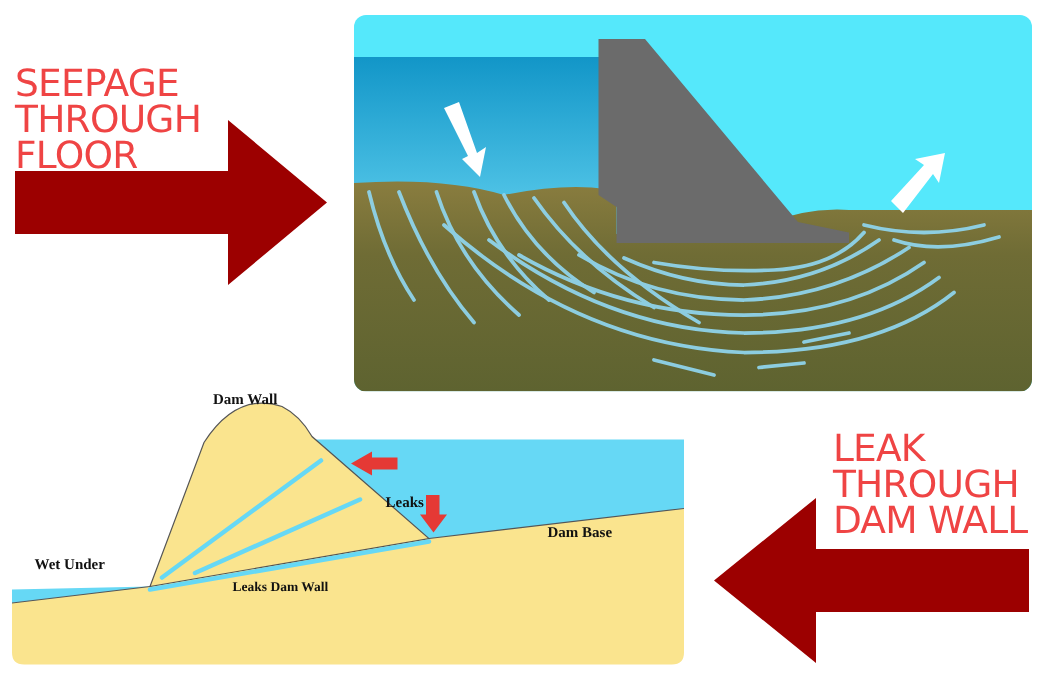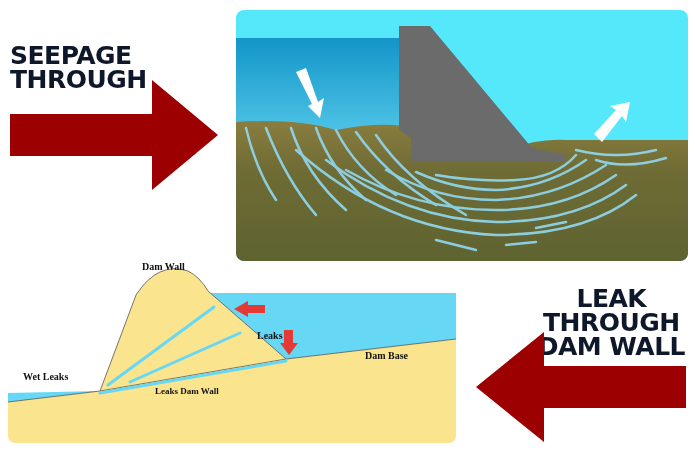--- a/index.html
+++ b/index.html
@@ -1,31 +1,32 @@
 <!DOCTYPE html>
 <html><head>
 <meta charset="utf-8">
 <style>
   html, body { margin:0; padding:0; background:#ffffff; }
   body { width:695px; height:452px; position:relative; overflow:hidden; font-family:"Liberation Sans", sans-serif; }
   .abs { position:absolute; }
-  .bigtitle { font-family:"DejaVu Sans", sans-serif; font-weight:bold; color:#0f172a; font-size:25px; line-height:24px; letter-spacing:-0.5px; }
+  .bigtitle { font-family:"DejaVu Sans", sans-serif; font-weight:normal; color:#ef4444; font-size:25px; line-height:24px; letter-spacing:-0.5px; }
   .title-left { left:10px; top:44px; text-align:left; }
-  .title-right { right:10px; top:287px; text-align:center; }
+  .title-right { right:10px; top:287px; text-align:left; }
   .bigtitle span { display:block; }
   .panel-top { left:236px; top:10px; width:452px; height:251px; border-radius:8px; overflow:hidden; }
   .panel-bottom { left:8px; top:255px; width:448px; height:190px; }
   .lbl { position:absolute; font-family:"Liberation Serif", serif; font-weight:bold; color:#111; font-size:10px; white-space:nowrap; }
 </style>
 </head>
 <body>
 
 <div class="abs bigtitle title-left">
   <span>SEEPAGE</span>
   <span>THROUGH</span>
+  <span>FLOOR</span>
 </div>
 
 <svg class="abs" style="left:8px;top:80px" width="212" height="112">
   <polygon points="2,34 144,34 144,0 210,55 144,110 144,76 2,76" fill="#9c0000"></polygon>
 </svg>
 
 <div class="abs panel-top">
   <svg width="452" height="251" viewBox="0 0 452 251">
     <defs>
       <linearGradient id="res" x1="0" y1="0" x2="0" y2="1">
@@ -93,21 +94,21 @@
       <line x1="92" y1="138" x2="278" y2="106"></line>
     </g>
 
     <g fill="#e53935">
       <polygon points="226,54 240,46 240,50 257,50 257,58 240,58 240,62"></polygon>
       <polygon points="276,75 285,75 285,88 290,88 281,100 272,88 276,88"></polygon>
     </g>
   </svg>
   <div class="lbl" style="left:134px;top:6px">Dam Wall</div>
   <div class="lbl" style="left:249px;top:75px">Leaks</div>
-  <div class="lbl" style="left:15px;top:116px">Wet Leaks</div>
+  <div class="lbl" style="left:15px;top:116px">Wet Under</div>
   <div class="lbl" style="left:357px;top:95px">Dam Base</div>
   <div class="lbl" style="left:147px;top:131px;font-size:9px">Leaks Dam Wall</div>
 </div>
 
 <div class="abs bigtitle title-right">
   <span>LEAK</span>
   <span>THROUGH</span>
   <span>DAM WALL</span>
 </div>
 

